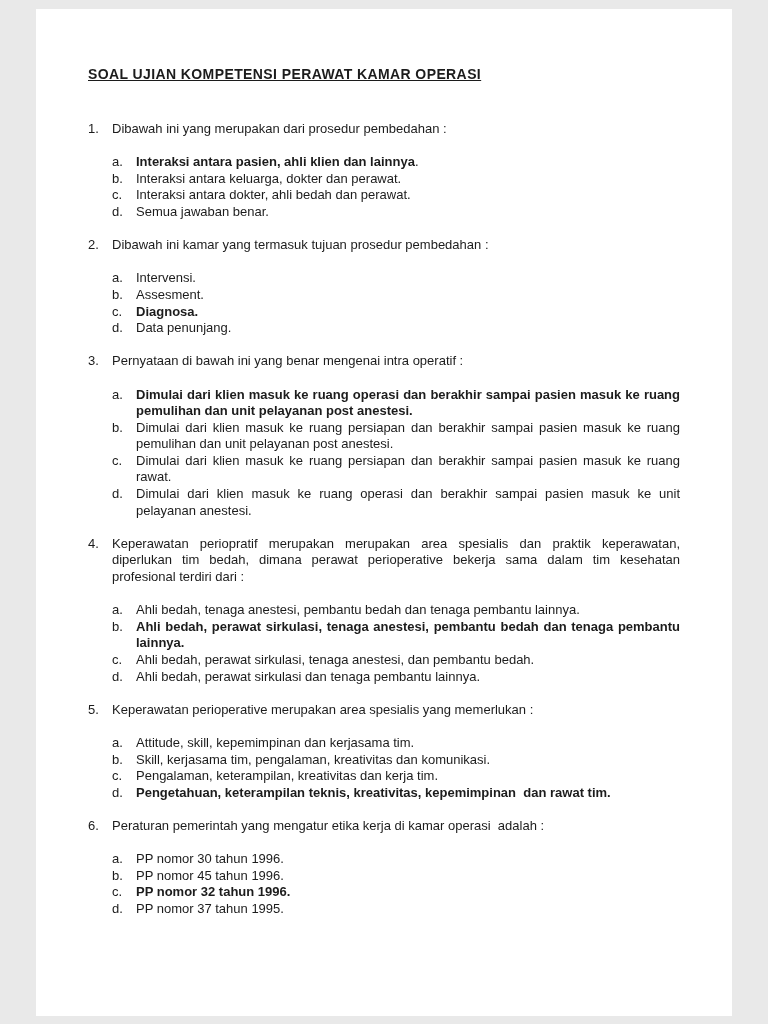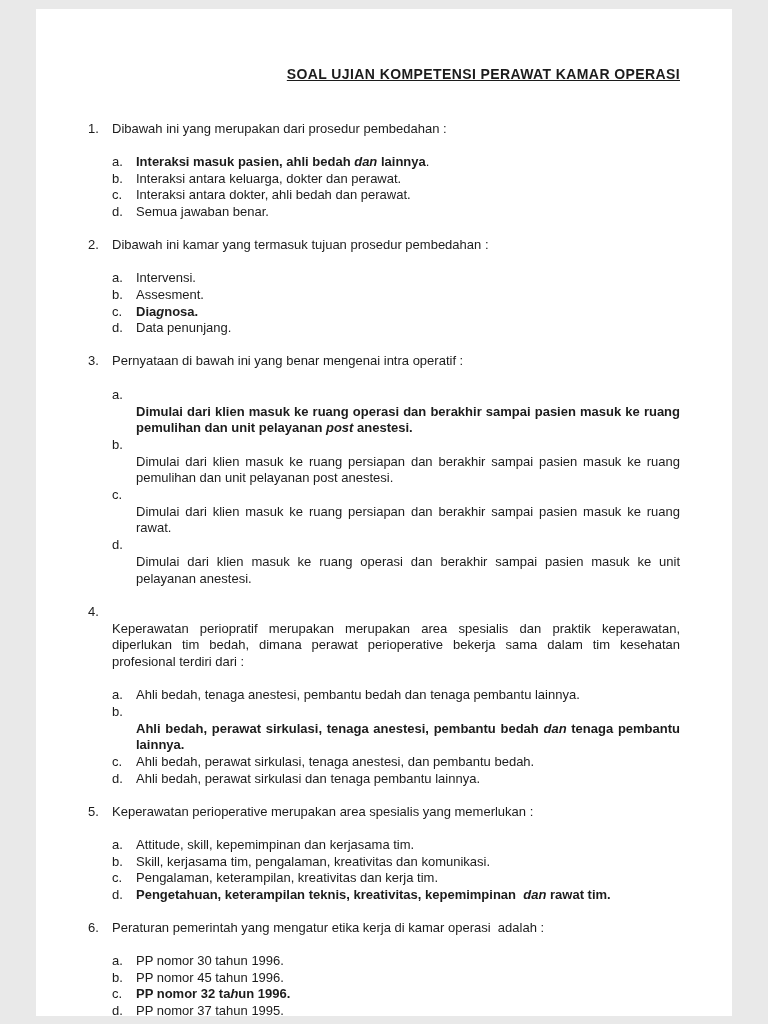--- a/index.html
+++ b/index.html
@@ -16,55 +16,55 @@
     left:36px; top:9px;
     width:696px; height:1007px;
     background:#ffffff;
     padding:57px 52px 0 52px;
     color:#1c1c1c;
   }
   .doc-title {
     font-size:14px;
     font-weight:bold;
     text-decoration:underline;
-    text-align:right;
+    text-align:left;
     letter-spacing:0.4px;
     margin-bottom:39px;
     white-space:nowrap;
   }
   .question {
     font-size:13px;
     line-height:16.6px;
     margin-bottom:16.6px;
   }
   .row { display:flex; align-items:flex-start; }
   .col-label { flex:0 0 24px; }
   .text { flex:1; }
   .stem-row { margin-bottom:16.6px; }
   .option-row { margin-left:24px; }
-  .justify > .text { text-align:justify;margin-top:17px; }
+  .justify > .text { text-align:justify; }
   .b { font-weight:bold; }
-  .i { font-style:italic; }
+  .i { }
 </style>
 </head>
 <body>
 
 <div class="canvas">
   <div class="page">
     <div class="doc-title">SOAL UJIAN KOMPETENSI PERAWAT KAMAR OPERASI</div>
     <div id="questions">
         <div class="question">
           <div class="row stem-row">
             <span class="col-label">1.</span>
             <div class="text">Dibawah ini yang merupakan dari prosedur pembedahan :</div>
           </div>
           <div>
             <div class="row option-row">
               <span class="col-label">a.</span>
-              <div class="text"><span class="b">Interaksi masuk pasien, ahli bedah </span><span class="b i">dan</span><span class="b"> lainnya</span><span>.</span></div>
+              <div class="text"><span class="b">Interaksi antara pasien, ahli klien </span><span class="b i">dan</span><span class="b"> lainnya</span><span>.</span></div>
             </div>
             <div class="row option-row">
               <span class="col-label">b.</span>
               <div class="text"><span>Interaksi antara keluarga, dokter dan perawat.</span></div>
             </div>
             <div class="row option-row">
               <span class="col-label">c.</span>
               <div class="text"><span>Interaksi antara dokter, ahli bedah dan perawat.</span></div>
             </div>
             <div class="row option-row">

